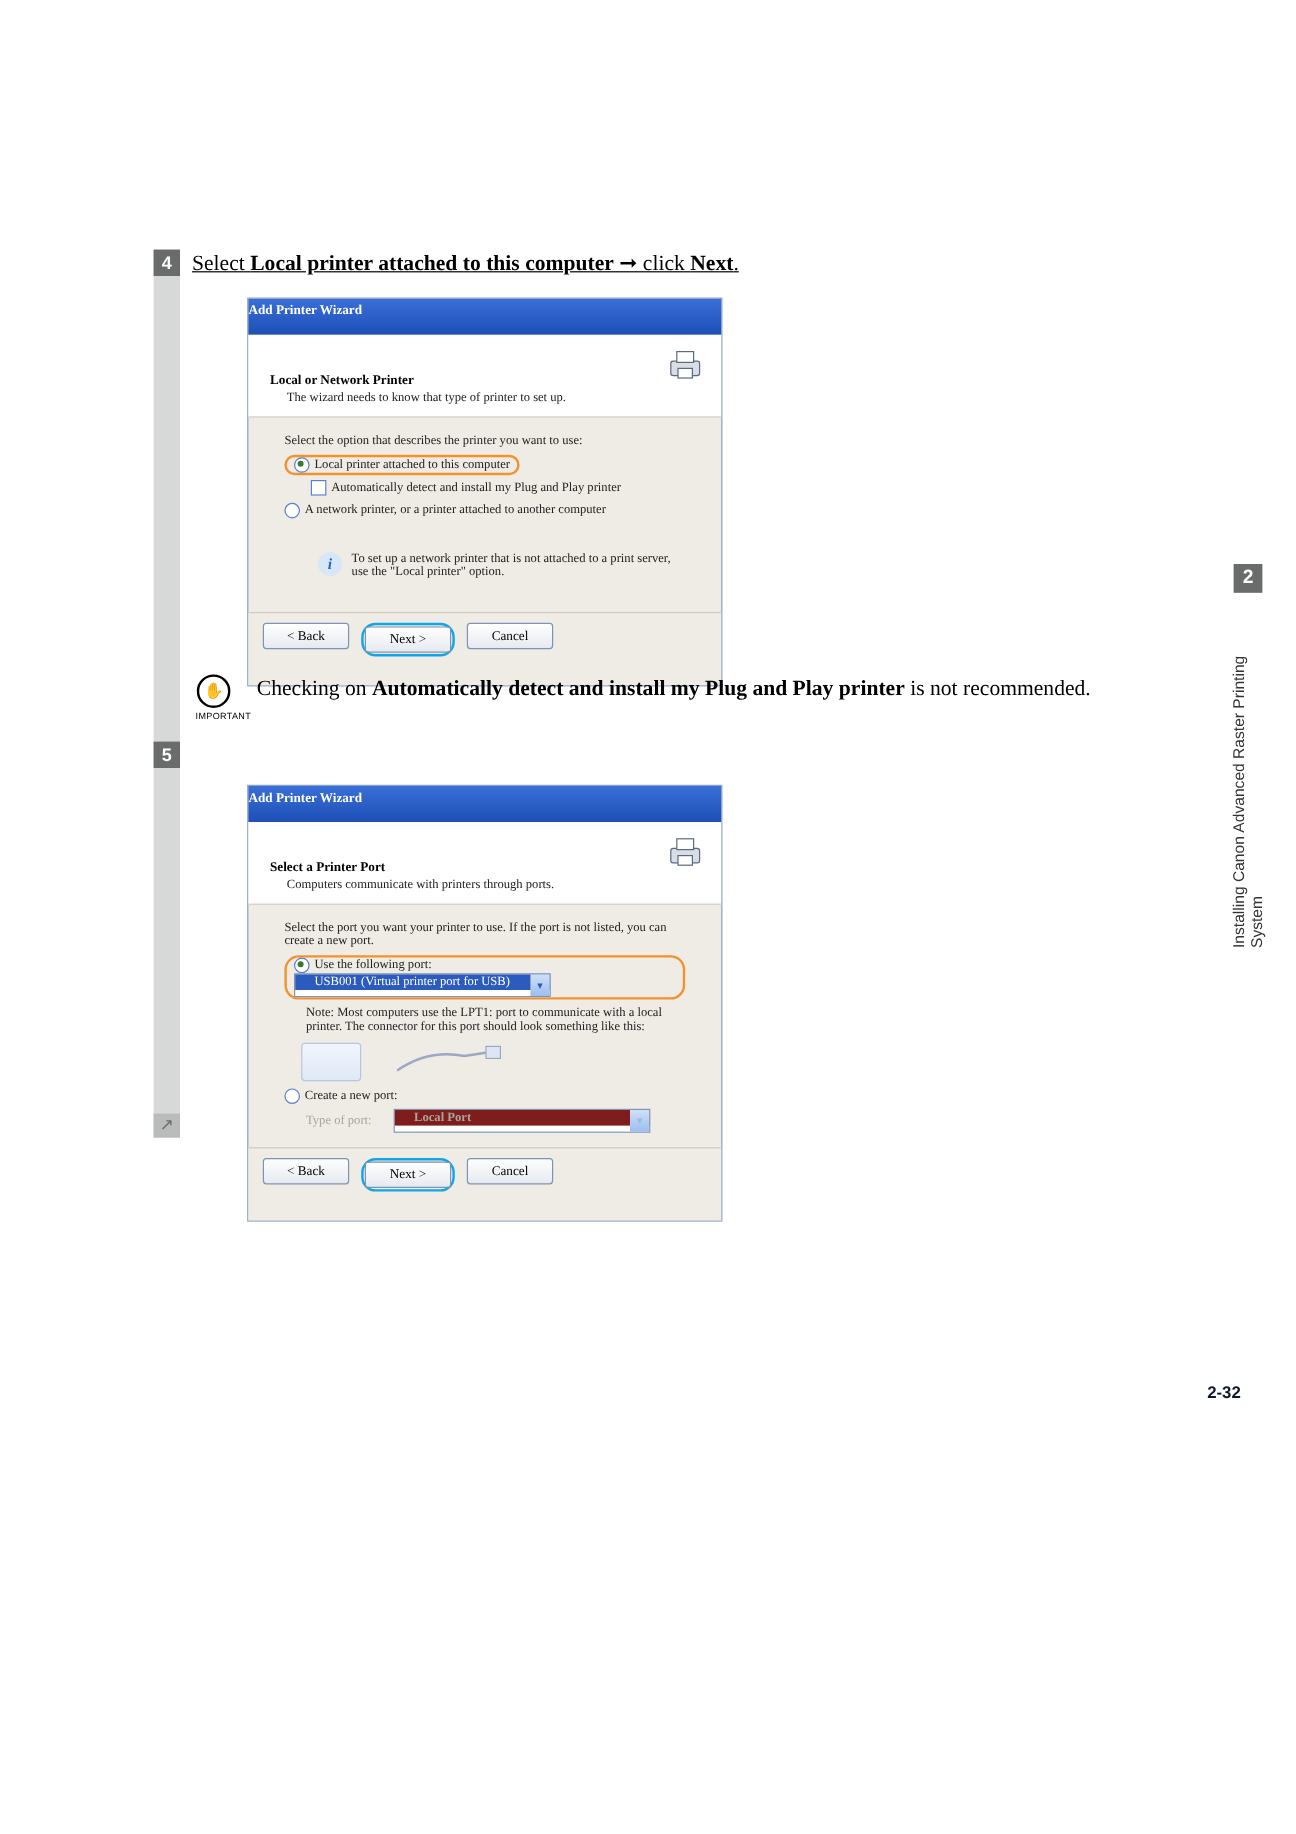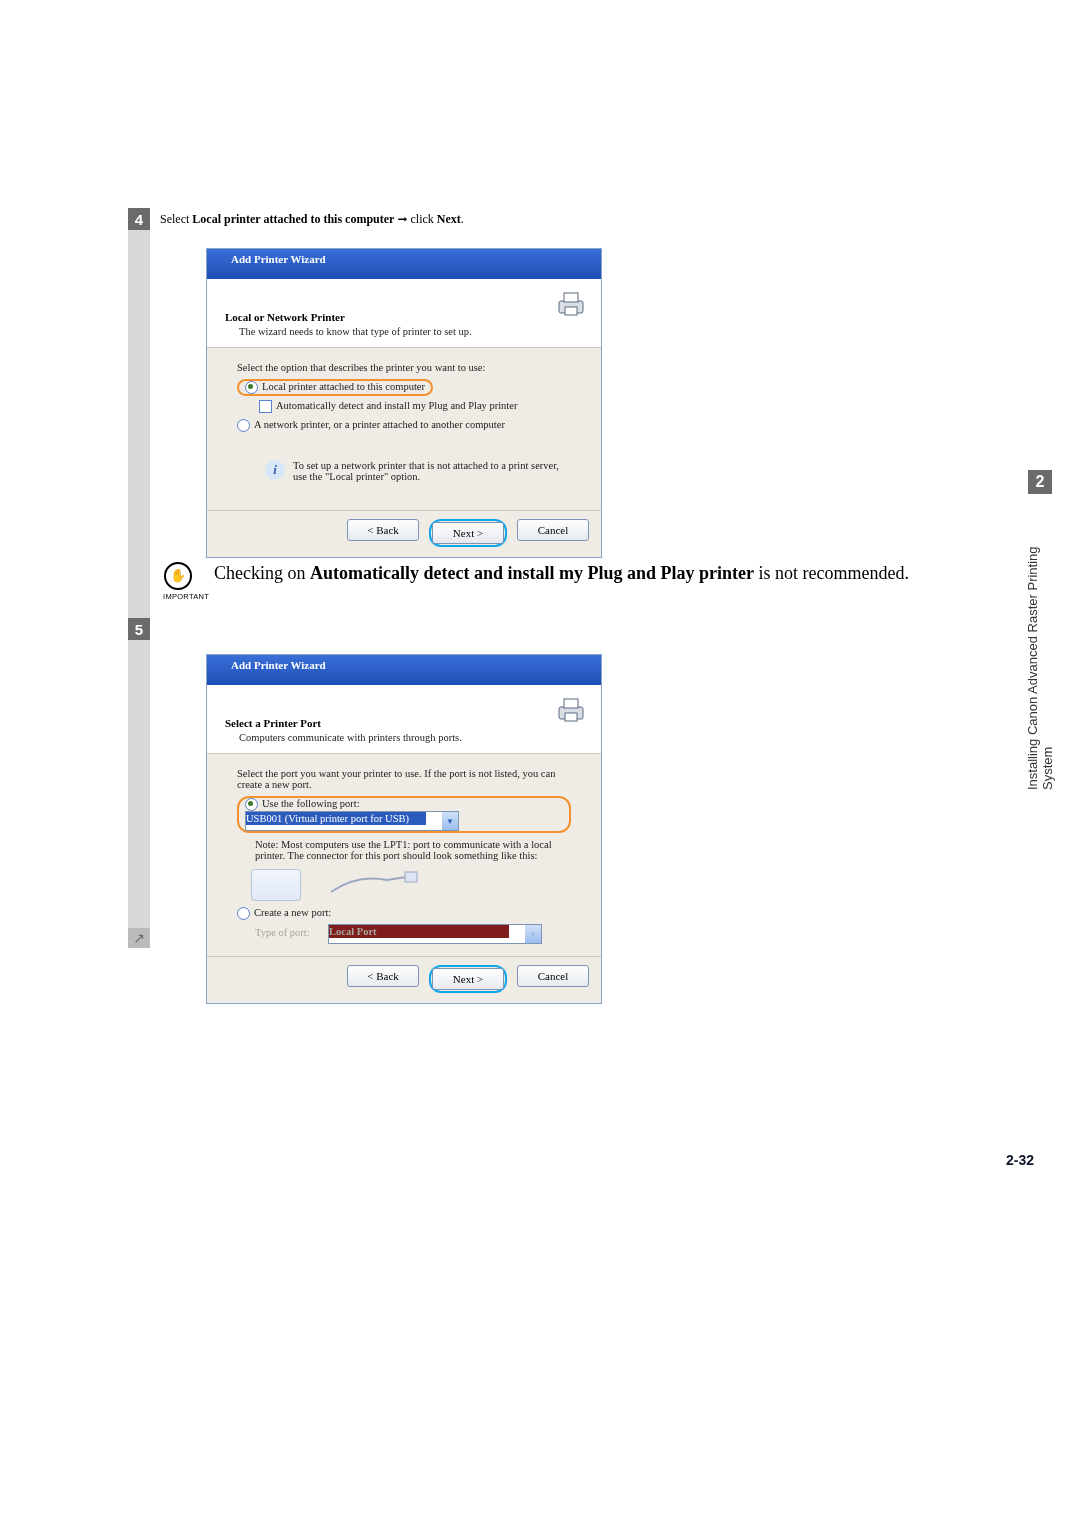--- a/index.html
+++ b/index.html
@@ -1,45 +1,45 @@
 <!DOCTYPE html>
 <html><head>
 <meta charset="utf-8">
 <style>
   html,body{margin:0;padding:0;background:#fff;font-family:"Times New Roman",serif;color:#000;}
   .page{width:1080px;height:1528px;position:relative;box-sizing:border-box;}
   .left-rail{position:absolute;left:128px;top:208px;width:22px;height:740px;background:#d7d9d8;}
   .left-rail .goto{position:absolute;bottom:0;left:0;width:22px;height:20px;background:#b9bcbb;display:flex;align-items:center;justify-content:center;color:#6a6c6b;font-size:14px;}
 
   .step-box{position:absolute;left:128px;width:22px;height:22px;background:#6a6c6b;color:#fff;font:bold 15px Arial,sans-serif;display:flex;align-items:center;justify-content:center;}
-  .step-text{position:absolute;left:160px;right:150px;font-size:12px;line-height:22px;}
+  .step-text{position:absolute;left:160px;right:150px;font-size:18px;line-height:22px;text-decoration:underline;}
 
   .screenshot{position:absolute;left:206px;width:394px;border:1px solid #8aa5c8;background:#efece5;font-family:Tahoma,Arial,sans-serif;}
-  .titlebar{height:22px;background:linear-gradient(#3a6fd8,#1d4fb5);color:#fff;font:bold 11px Tahoma;padding:4px 24px;}
+  .titlebar{height:22px;background:linear-gradient(#3a6fd8,#1d4fb5);color:#fff;font:bold 11px Tahoma;padding:4px 0;}
   .hdr-band{background:#fff;padding:8px 18px 10px 18px;position:relative;border-bottom:1px solid #cfcabb;}
   .hdr-band .ttl{font:bold 11px Tahoma;margin-top:24px;}
   .hdr-band .sub{font:10.5px Tahoma;color:#222;margin-left:14px;margin-top:3px;}
   .printer-ico{position:absolute;right:14px;top:8px;width:32px;height:32px;}
   .body-a{padding:14px 30px 8px 30px;font:10.5px Tahoma;color:#222;}
   .rad{display:inline-block;width:11px;height:11px;border:1px solid #5a7fcf;border-radius:50%;vertical-align:middle;margin-right:4px;position:relative;background:#fff;}
   .rad.sel::after{content:"";position:absolute;left:2px;top:2px;width:5px;height:5px;border-radius:50%;background:#3b7a2b;}
   .chk{display:inline-block;width:11px;height:11px;border:1px solid #5a7fcf;background:#fff;vertical-align:middle;margin-right:4px;}
   .oval{border:2px solid #f3912e;border-radius:12px;padding:0 6px;display:inline-block;}
   .info-row{display:flex;align-items:flex-start;gap:8px;margin:28px 0 20px 28px;}
   .info-ico{width:20px;height:20px;border-radius:50%;background:#d8e7f7;color:#2e62b0;font:bold italic 13px Georgia;display:flex;align-items:center;justify-content:center;}
-  .btn-row{background:#efece5;border-top:1px solid #cfcabb;padding:8px 12px 10px;display:flex;justify-content:flex-end;gap:10px;}
+  .btn-row{background:#efece5;border-top:1px solid #cfcabb;padding:8px 12px 24px;display:flex;gap:10px;}
   .winbtn{width:70px;height:20px;border:1px solid #7e94b5;border-radius:3px;background:linear-gradient(#fefefe,#e6eaf0);font:11px Tahoma;display:flex;align-items:center;justify-content:center;}
   .oval-btn{border:2px solid #0ea5e9;border-radius:12px;padding:1px;}
 
   .important-ico{position:absolute;left:163px;width:30px;text-align:center;}
   .important-ico .hand{width:24px;height:24px;border:2px solid #000;border-radius:50%;margin:0 auto;display:flex;align-items:center;justify-content:center;font-size:13px;}
   .important-ico .lbl{font:7.5px Arial;letter-spacing:0.3px;margin-top:2px;}
 
   .dropdown{display:inline-block;height:18px;border:1px solid #7e94b5;background:#fff;font:10.5px Tahoma;color:#fff;vertical-align:middle;position:relative;}
-  .dropdown .sel{background:#2b5bbd;color:#fff;padding:1px 0;display:inline-block;min-width:180px;}
+  .dropdown .sel{background:#2b5bbd;color:#fff;padding:1px 16px;display:inline-block;min-width:180px;}
   .dropdown .arrow{position:absolute;right:0;top:0;width:16px;height:100%;background:linear-gradient(#cfe0f7,#9cbef0);color:#2b5bbd;display:flex;align-items:center;justify-content:center;font-size:9px;}
   .dropdown.dis .sel{background:#7f1d1d;color:#a7a59c;font-weight:bold;}
   .dropdown.dis .arrow{color:#9fb8db;}
 
   .conn-img{display:flex;gap:26px;align-items:center;margin:8px 0 6px 14px;}
   .conn-img .pbox{width:48px;height:30px;border:1px solid #b8c5de;border-radius:3px;background:linear-gradient(#f2f6fd,#dfe8f6);}
   .conn-img .cable{width:92px;height:30px;}
 
   .side-tab{position:absolute;right:28px;top:470px;width:24px;height:24px;background:#6a6c6b;color:#fff;font:bold 16px Arial;display:flex;align-items:center;justify-content:center;}
   .side-text{position:absolute;right:31px;top:500px;width:18px;height:290px;font:13px Arial;color:#333;writing-mode:vertical-rl;transform:rotate(180deg);display:flex;align-items:center;justify-content:flex-start;}

